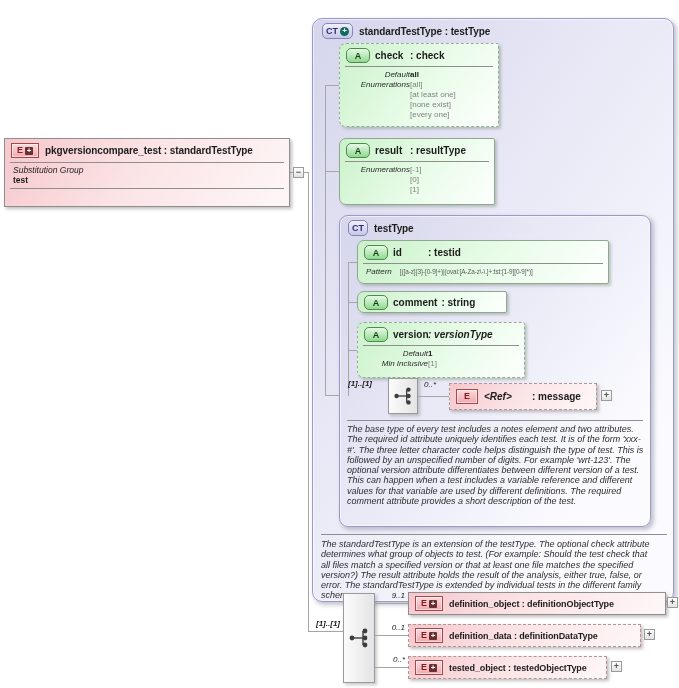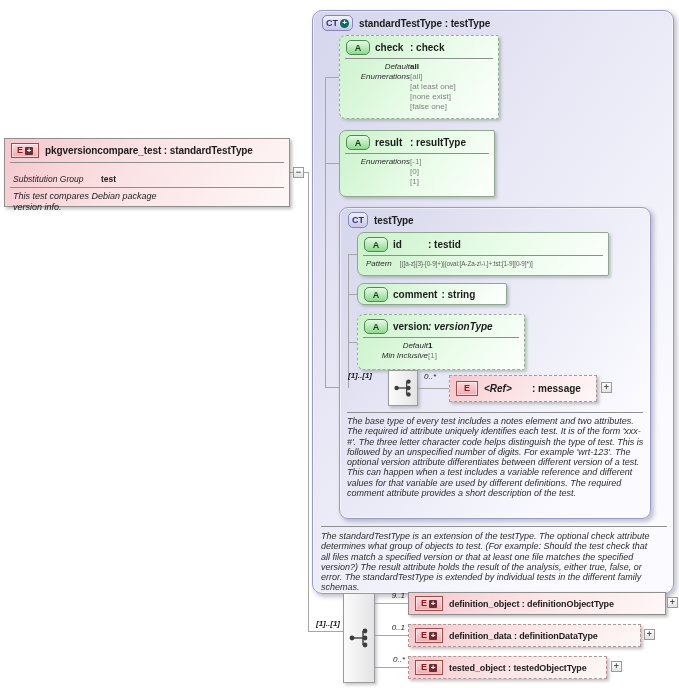--- a/index.html
+++ b/index.html
@@ -72,31 +72,30 @@
 
   <div class="box pinkbox" style="left:4px;top:138px;width:286px;height:69px;">
     <div class="title-row">
       <span class="icon-e">
         <span class="e-letter">E</span>
         <span class="e-plus">+</span>
       </span>
       <span class="box-title">pkgversioncompare_test : standardTestType</span>
     </div>
     <div class="inner-sep"></div>
-    <div style="display:flex;padding:10px 6px 2px 8px;font-size:8.5px;">
+    <div style="display:flex;padding:1px 6px 2px 8px;font-size:8.5px;flex-direction:column;">
       <span style="font-style:italic;width:88px;">Substitution Group</span>
       <span style="font-weight:bold;">test</span>
     </div>
     <div class="inner-sep"></div>
-    <div style="font-style:italic;font-size:9px;line-height:10.5px;padding:2px 6px 0 8px;width:160px;">This test compares Debian package version info.</div>
   </div>
 
   <div class="minusbox" style="left:293px;top:167px;">−</div>
 
-  <div class="box lavbox" style="left:312px;top:10px;width:362px;height:584px;">
+  <div class="box lavbox" style="left:312px;top:18px;width:362px;height:584px;">
 
     <div class="title-row" style="padding-left:9px;">
       <span class="icon-ct">
         <span>CT</span>
         <span class="ct-plus">+</span>
       </span>
       <span class="box-title">standardTestType : testType</span>
     </div>
 
     <div class="vl" style="left:12px;top:66px;height:310px;"></div>
@@ -114,21 +113,21 @@
       <div class="facets">
         <span class="facet-label">Default</span>
         <span class="facet-val b">all</span>
         <span class="facet-label">Enumerations</span>
         <span class="facet-val grey">[all]</span>
         <span></span>
           <span class="facet-val grey">[at least one]</span>
         <span></span>
           <span class="facet-val grey">[none exist]</span>
         <span></span>
-          <span class="facet-val grey">[false one]</span>
+          <span class="facet-val grey">[every one]</span>
       </div>
     </div>
 
     <div class="box greenbox" style="left:26px;top:119px;width:156px;height:67px;">
       <div class="attr-header">
         <span class="icon-a">A</span>
         <span class="attr-name">result</span>
         <span class="attr-type" style="margin-left:-26px;">: resultType</span>
       </div>
       <div class="inner-sep"></div>

